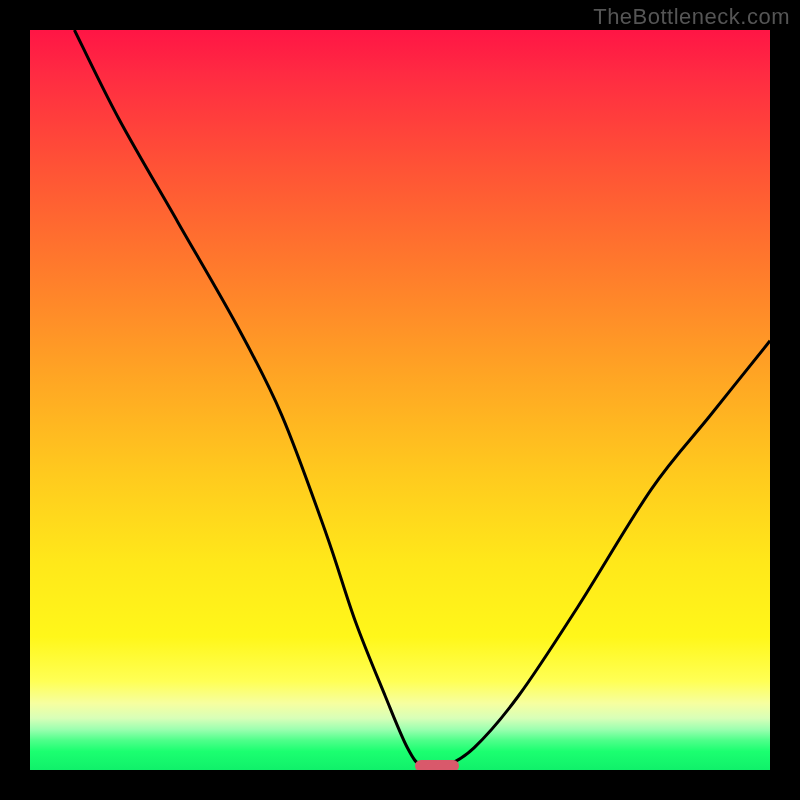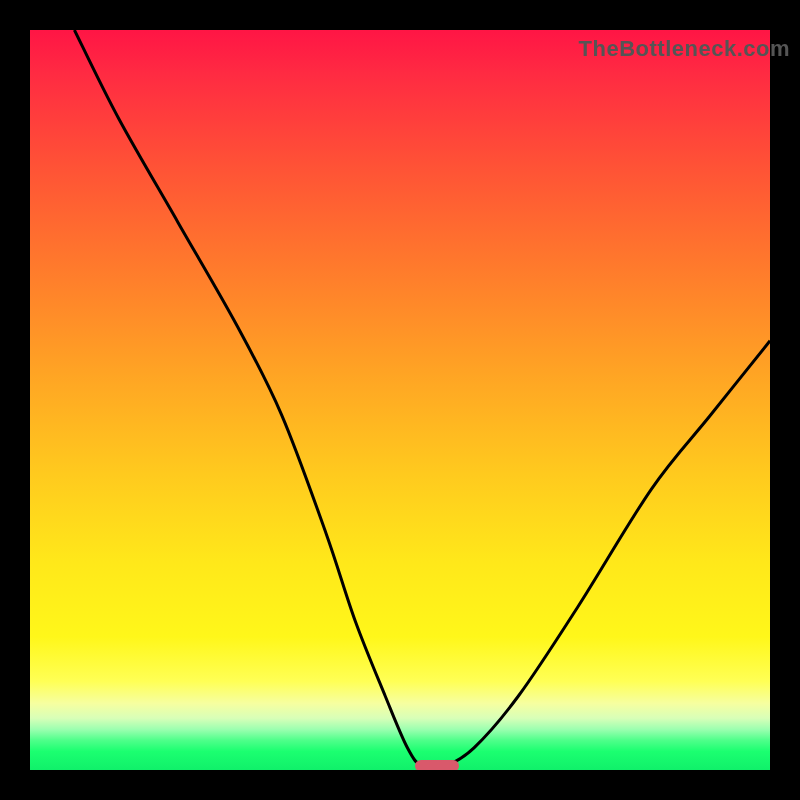--- a/index.html
+++ b/index.html
@@ -16,24 +16,23 @@
     width: 800px;
     height: 800px;
     background: #000;
   }
   .watermark {
     position: absolute;
     top: 4px;
     right: 10px;
     color: #555;
     font-size: 22px;
-    font-weight: bold;
+    font-weight: normal;
     z-index: 10;
     letter-spacing: 0.5px;
-    margin-top: 32px;
   }
   .plot {
     position: absolute;
     left: 30px;
     top: 30px;
     width: 740px;
     height: 740px;
     overflow: hidden;
   }
   

